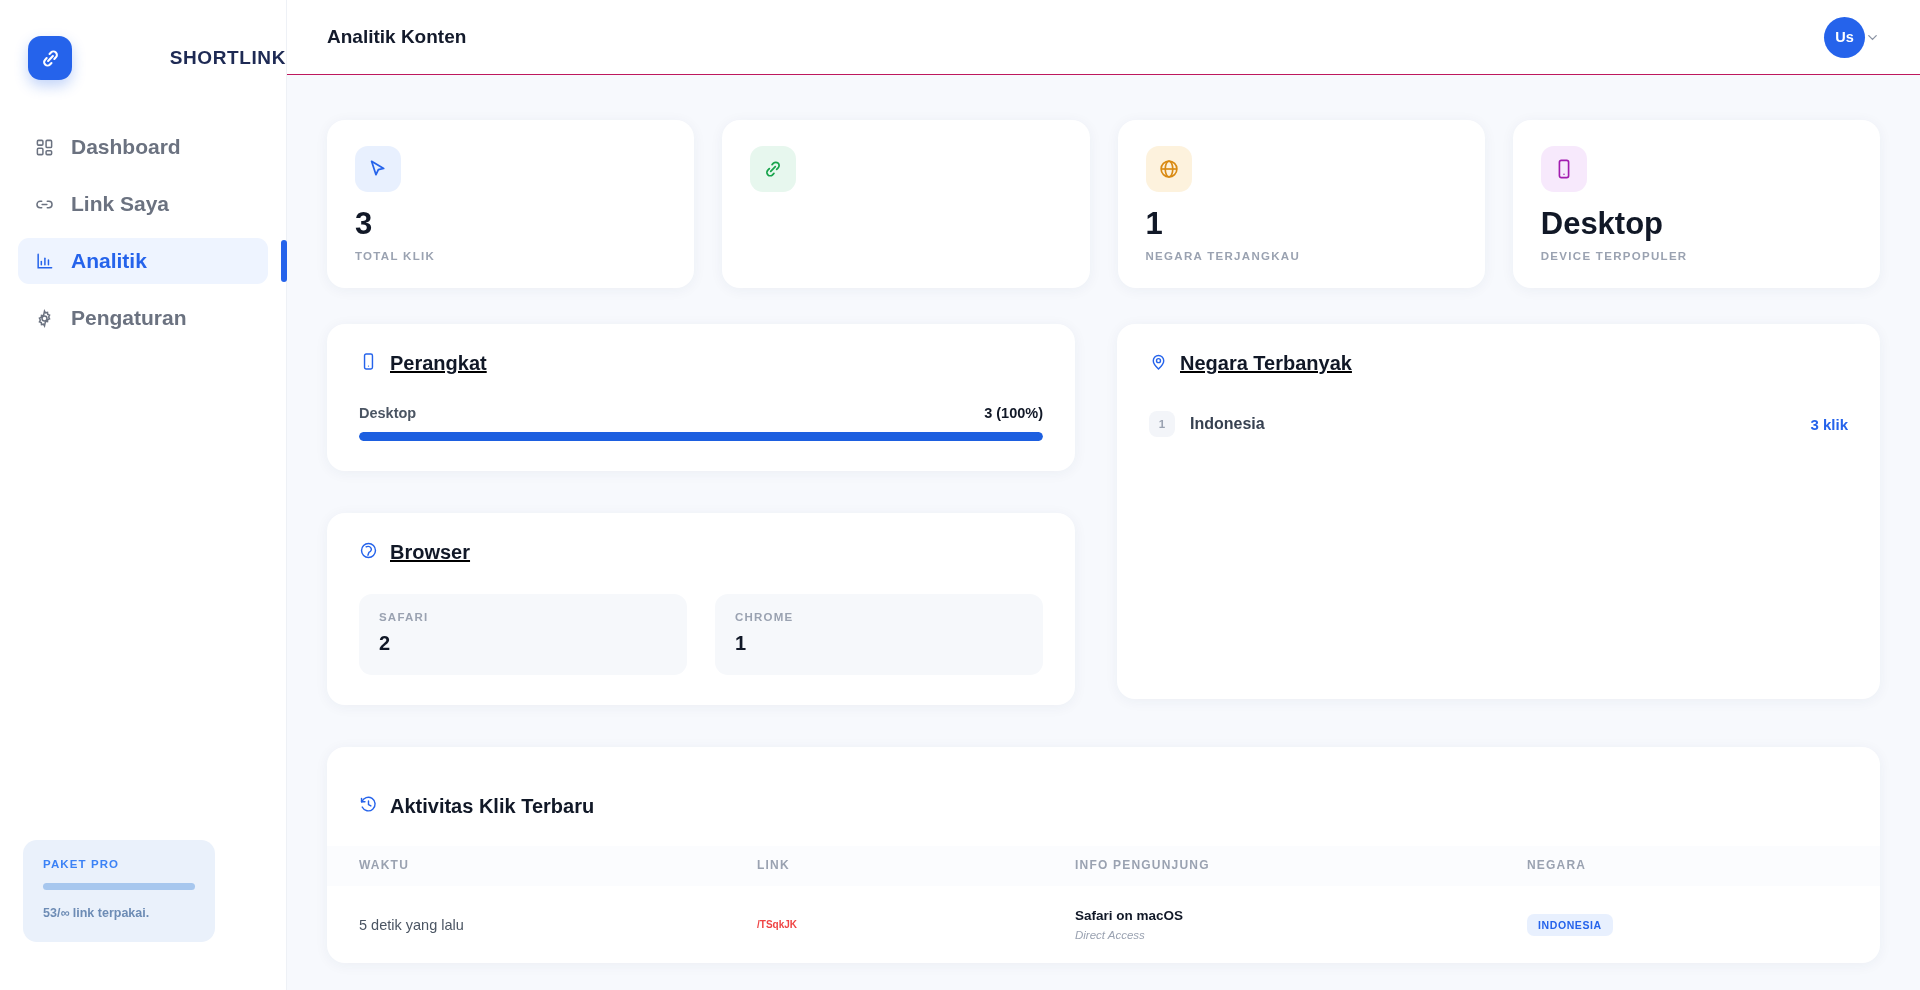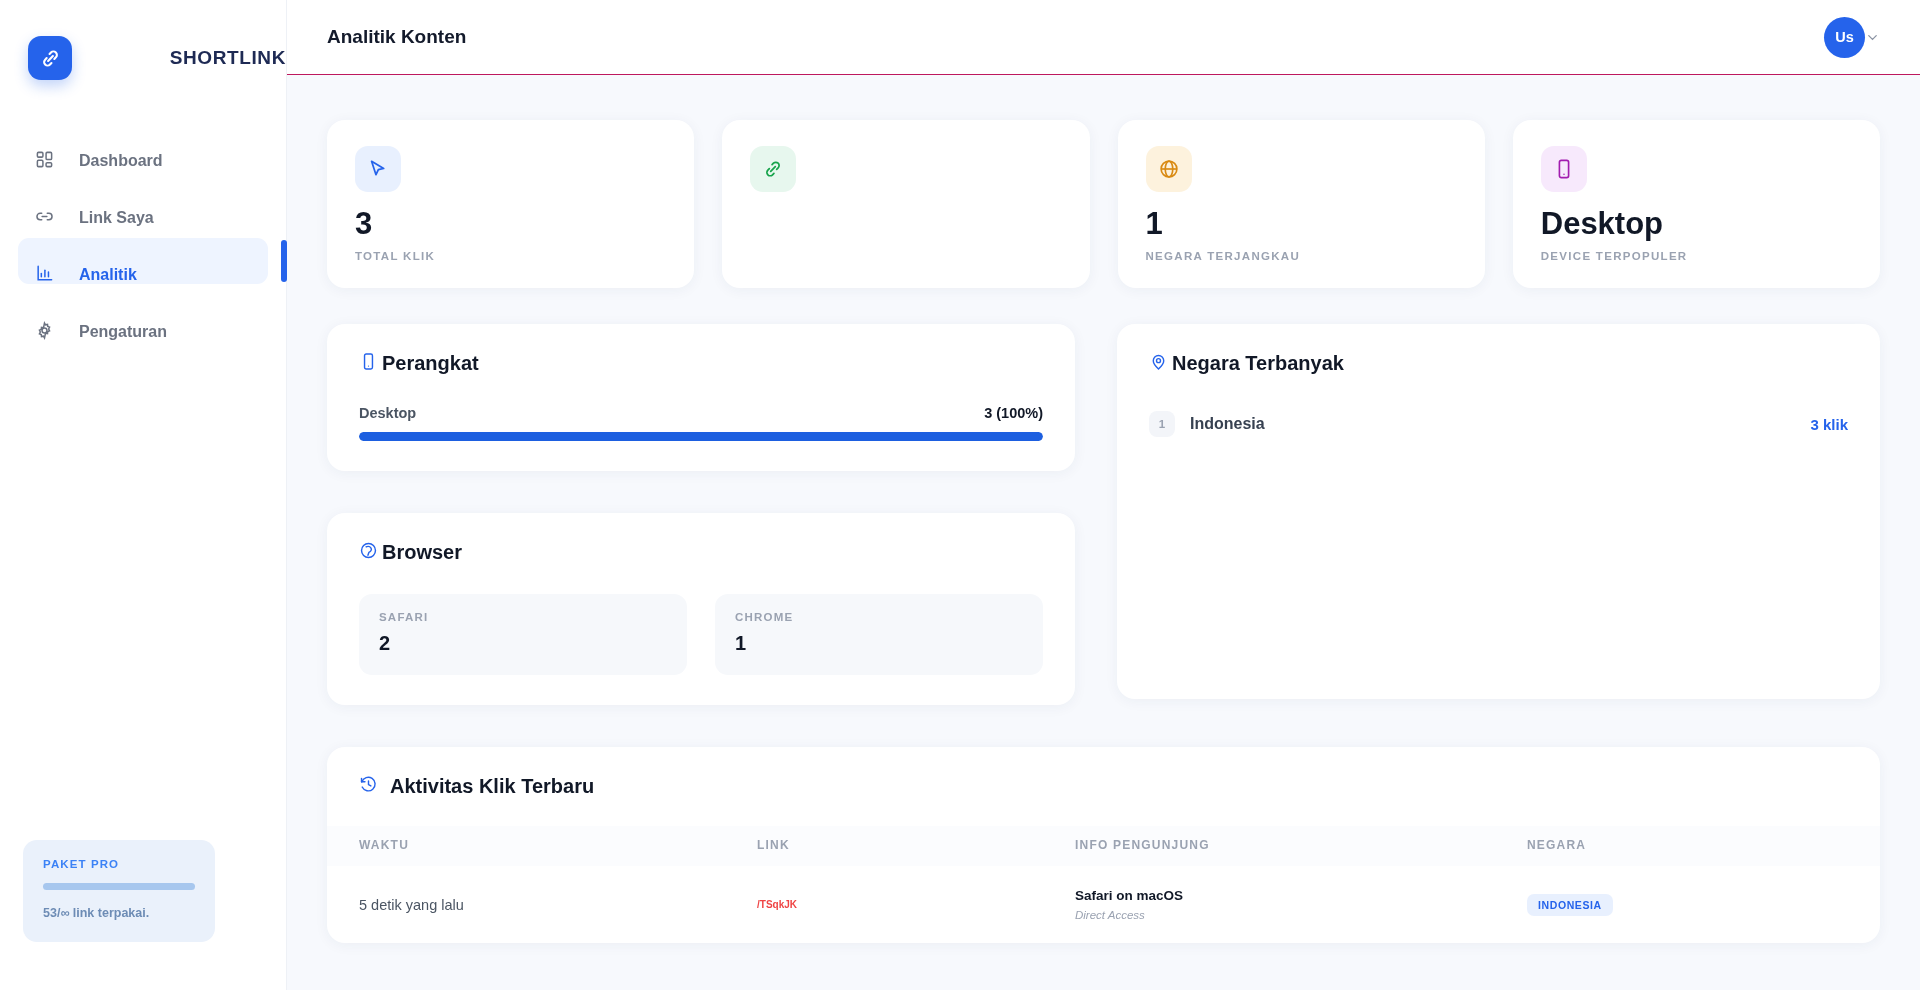--- a/index.html
+++ b/index.html
@@ -32,24 +32,24 @@
     display: flex; align-items: center; justify-content: center;
     box-shadow: 0 6px 14px rgba(37,99,235,.28);
     flex: 0 0 44px;
   }
   .brand-name {
     font-size: 19px; font-weight: 800; letter-spacing: .6px;
     color: #1e2a54;
   }
   .nav { margin-top: 36px; display: flex; flex-direction: column; gap: 11px; padding: 0 18px; }
   .nav-item {
-    display: flex; align-items: flex-end; gap: 24px;
+    display: flex; align-items: center; gap: 16px;
     height: 46px; padding: 0 16px;
     border-radius: 11px;
-    color: #6b7280; font-size: 16px; font-weight: 600;
+    color: #6b7280; font-size: 21px; font-weight: 600;
     cursor: pointer; position: relative;
   }
   .nav-item .nav-ico { width: 21px; height: 21px; display:flex; align-items:center; justify-content:center; flex:0 0 21px; }
   .nav-item.active {
     background: #eef4ff;
     color: #2563eb; font-weight: 700;
   }
   .nav-item.active .edge {
     position: absolute; right: -19px; top: 2px;
     width: 6px; height: 42px; border-radius: 6px;
@@ -103,21 +103,21 @@
 
   
   .mid { display: flex; gap: 42px; margin-top: 36px; align-items: flex-start; }
   .mid-left { width: 748px; flex: 0 0 748px; display: flex; flex-direction: column; gap: 42px; }
   .mid-right { flex: 1 1 auto; }
   .panel {
     background: #ffffff; border-radius: 18px;
     box-shadow: 0 2px 14px rgba(30,50,90,.055);
     padding: 28px 32px 30px 32px;
   }
-  .panel-head { display: flex; align-items: flex-end; gap: 4px; }
+  .panel-head { display: flex; align-items: flex-end; gap: 12px; text-decoration: underline; }
   .panel-title { font-size: 20px; font-weight: 800; color: #111827; }
 
   .dev-row { margin-top: 30px; }
   .dev-line { display: flex; justify-content: space-between; align-items: baseline; }
   .dev-name { font-size: 14.5px; font-weight: 600; color: #4b5563; }
   .dev-count { font-size: 14.5px; font-weight: 700; color: #111827; }
   .dev-track { margin-top: 11px; height: 9px; border-radius: 6px; background: #eef1f6; overflow: hidden; }
   .dev-fill { height: 100%; border-radius: 6px; background: #1d5fe0; }
 
   .browser-grid { display: flex; gap: 28px; margin-top: 30px; }
@@ -135,21 +135,21 @@
     width: 26px; height: 26px; border-radius: 8px; background: #f3f5f9;
     display: flex; align-items: center; justify-content: center;
     font-size: 11.5px; font-weight: 600; color: #9aa2b1; flex: 0 0 26px;
   }
   .country-name { margin-left: 15px; font-size: 16px; font-weight: 700; color: #374151; }
   .country-clicks { margin-left: auto; font-size: 15px; font-weight: 800; color: #2563eb; }
 
   
   .activity { margin-top: 42px; background:#fff; border-radius:18px;
     box-shadow: 0 2px 14px rgba(30,50,90,.055); padding: 28px 0 0 0; }
-  .activity-head { display:flex; align-items:flex-start; gap:12px; padding: 0 32px 0 32px; }
+  .activity-head { display:flex; align-items:flex-start; gap:12px; padding: 0 32px 0 32px; margin-top: 20px; }
   table.act { width: 100%; border-collapse: collapse; margin-top: 28px; }
   table.act th {
     text-align: left; font-size: 12px; font-weight: 700; letter-spacing: 1.2px;
     color: #9aa2b1; padding: 12px 0 14px 0; background: #fbfcfe;
   }
   table.act th:first-child, table.act td:first-child { padding-left: 32px; }
   table.act td { padding: 22px 0; vertical-align: middle; }
   .c-waktu { width: 430px; font-size: 14.5px; color: #4b5563; font-weight: 500; }
   .c-link  { width: 318px; font-size: 10px; color: #ef4444; font-weight: 700; }
   .c-info  { width: 452px; }

